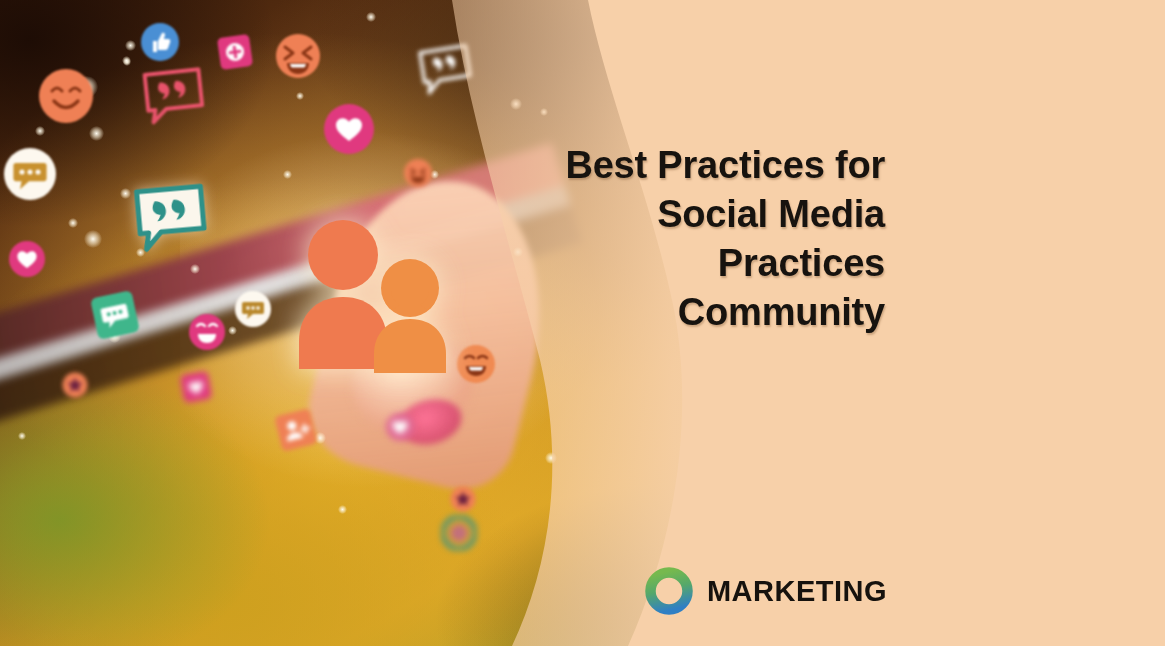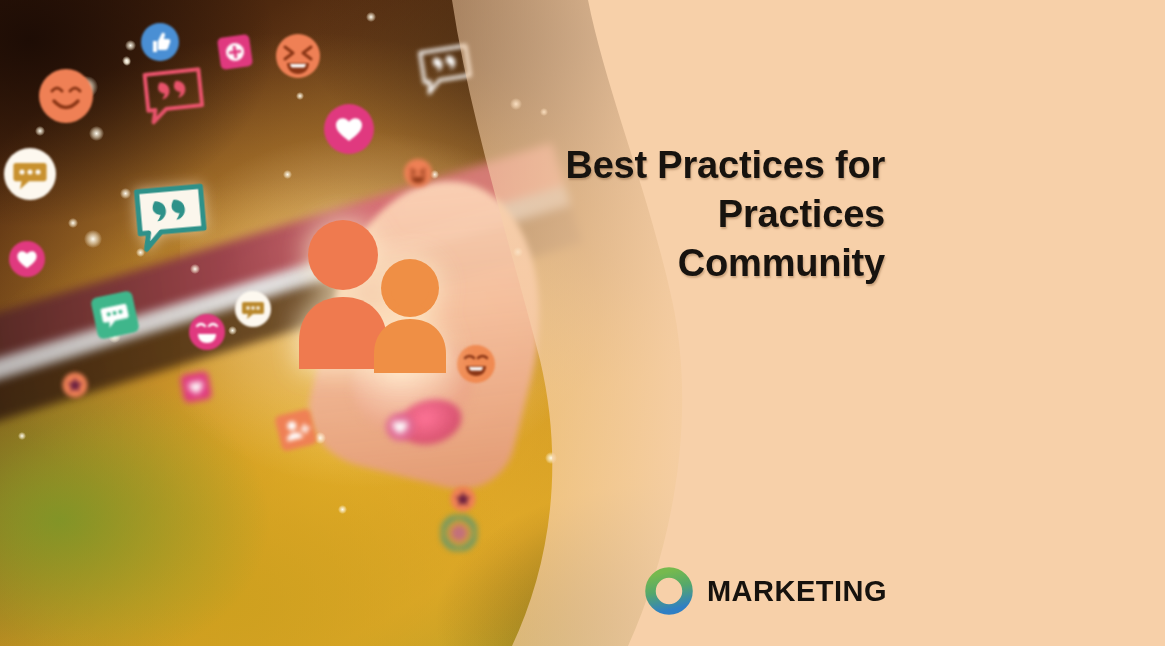--- a/index.html
+++ b/index.html
@@ -399,20 +399,21 @@
       </linearGradient>
     </defs>
 
     <path d="M452,0 C470,120 512,250 540,360 C566,470 548,570 512,646 L760,646 L760,0 Z" fill="url(#peachSoft)"></path>
 
     <path d="M588,0 C606,90 648,190 672,300 C696,410 676,540 628,646 L1165,646 L1165,0 Z" fill="#f7d0a9"></path>
   </svg>
 
   <div class="title-wrap">
     <span class="title-line">Best Practices for</span>
+    <span class="title-line">Social Media</span>
     <span class="title-line">Practices</span>
     <span class="title-line">Community</span>
   </div>
 
   <div class="logo">
     <span class="logo-mark">
       <svg width="48" height="48" viewBox="0 0 48 48">
         <defs>
           <linearGradient id="ringGrad" x1="0.35" y1="0" x2="0.6" y2="1">
             <stop offset="0%" stop-color="#76b94e"></stop>

